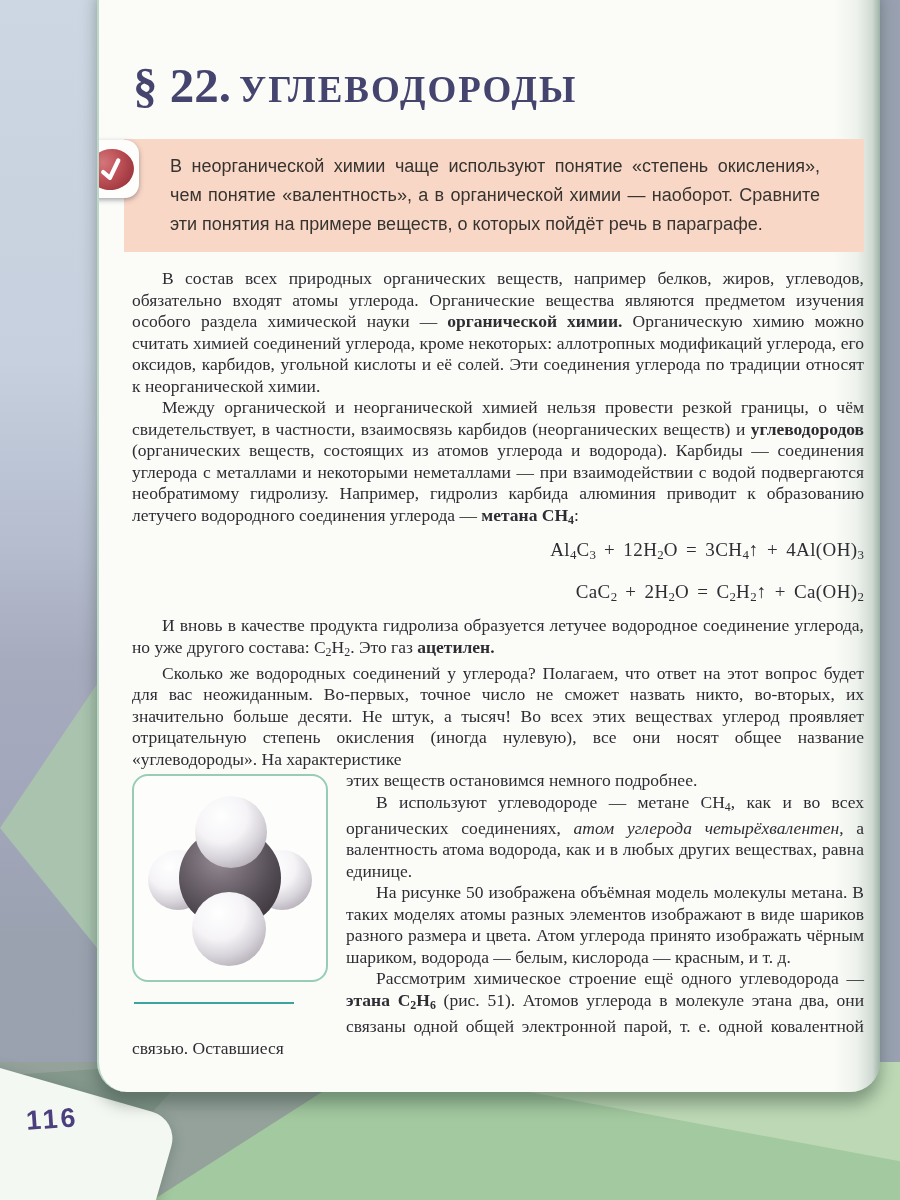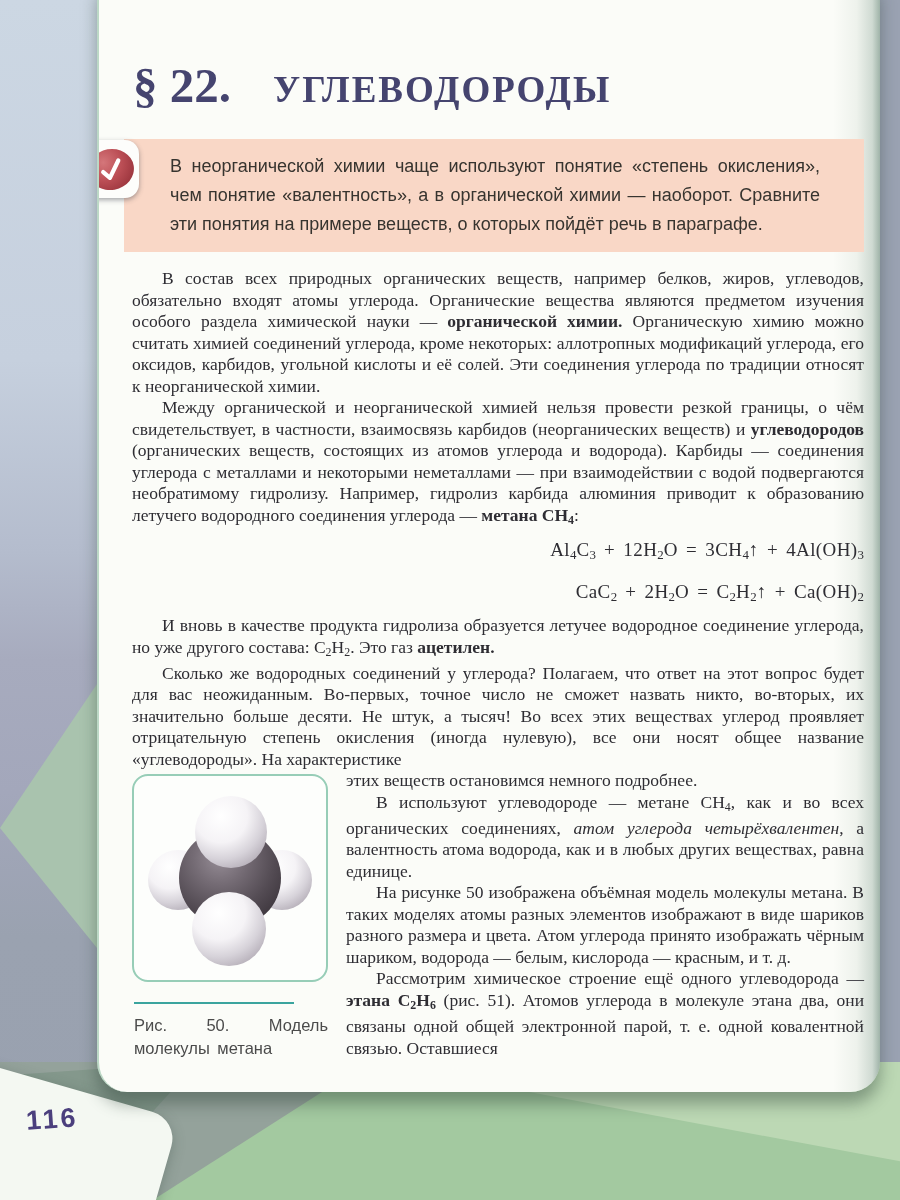--- a/index.html
+++ b/index.html
@@ -30,21 +30,21 @@
   
   .page{position:absolute;left:97px;top:-18px;width:783px;height:1110px;z-index:1;
     background:linear-gradient(90deg,#fbfcf8 0%,#fbfcf8 94%,#eef2ec 97%,#cfdad2 99%,#9fb3a8 100%);
     border-left:2px solid #bcd8c6;
     border-radius:6px 6px 30px 30px;
     box-shadow:0 12px 16px rgba(40,60,50,.40);
     padding:74px 0 0 0;box-sizing:border-box;overflow:hidden;}
   
   .title{margin:0 0 18px 34px;color:#45446f;line-height:60px;white-space:nowrap;}
   .title .sec{font-size:49px;font-weight:bold;}
-  .title .word{font-size:37px;font-weight:bold;letter-spacing:2px;margin-left:34px;}
+  .title .word{font-size:37px;font-weight:bold;letter-spacing:2px;}
   
   .callout{position:relative;margin:0 16px 16px 25px;background:#f9d7c6;
     padding:13px 44px 13px 46px;
     font-family:"Liberation Sans", sans-serif;font-size:18px;line-height:29px;color:#37342f;
     text-align:justify;}
   .badge{position:absolute;left:-41px;top:1px;width:56px;height:58px;background:#fdfdfb;
     border-radius:14px;box-shadow:0 2px 5px rgba(60,60,70,.45);
     display:flex;align-items:center;justify-content:center;}
   .badge-oval{width:46px;height:41px;border-radius:50%;transform:rotate(-10deg);
     background:radial-gradient(circle at 36% 30%,#d4767a 0%,#bb4e55 45%,#9c363e 80%,#8e2f36 100%);
@@ -115,21 +115,20 @@
 
     <div class="figure">
       <div class="fig-frame">
         <div class="sphere h-atom" style="width:60px;height:60px;left:14px;top:74px;z-index:1;"></div>
         <div class="sphere h-atom" style="width:60px;height:60px;left:118px;top:74px;z-index:1;"></div>
         <div class="sphere c-atom" style="width:102px;height:100px;left:45px;top:52px;z-index:2;"></div>
         <div class="sphere h-atom" style="width:72px;height:72px;left:61px;top:20px;z-index:3;"></div>
         <div class="sphere h-atom" style="width:74px;height:74px;left:58px;top:116px;z-index:3;"></div>
       </div>
       <div class="fig-divider"></div>
-      <div class="fig-caption">Рис. 50. Модель молекулы метана</div>
     </div>
 
     <p class="no-indent"><span>этих веществ остановимся немного подробнее.</span></p>
     <p><span>В используют углеводороде — метане CH</span><span class="sub">4</span><span>, как и во всех органических соединениях, </span><span class="i">атом углерода четырёхвалентен</span><span>, а валентность атома водорода, как и в любых других веществах, равна единице.</span></p>
     <p><span>На рисунке 50 изображена объёмная модель молекулы метана. В таких моделях атомы разных элементов изображают в виде шариков разного размера и цвета. Атом углерода принято изображать чёрным шариком, водорода — белым, кислорода — красным, и т. д.</span></p>
     <p><span>Рассмотрим химическое строение ещё одного углеводорода — </span><span class="b">этана C</span><span class="b sub">2</span><span class="b">H</span><span class="b sub">6</span><span> (рис. 51). Атомов углерода в молекуле этана два, они связаны одной общей электронной парой, т. е. одной ковалентной связью. Оставшиеся</span></p>
     <div class="clear"></div>
   </div>
 
 </div>

